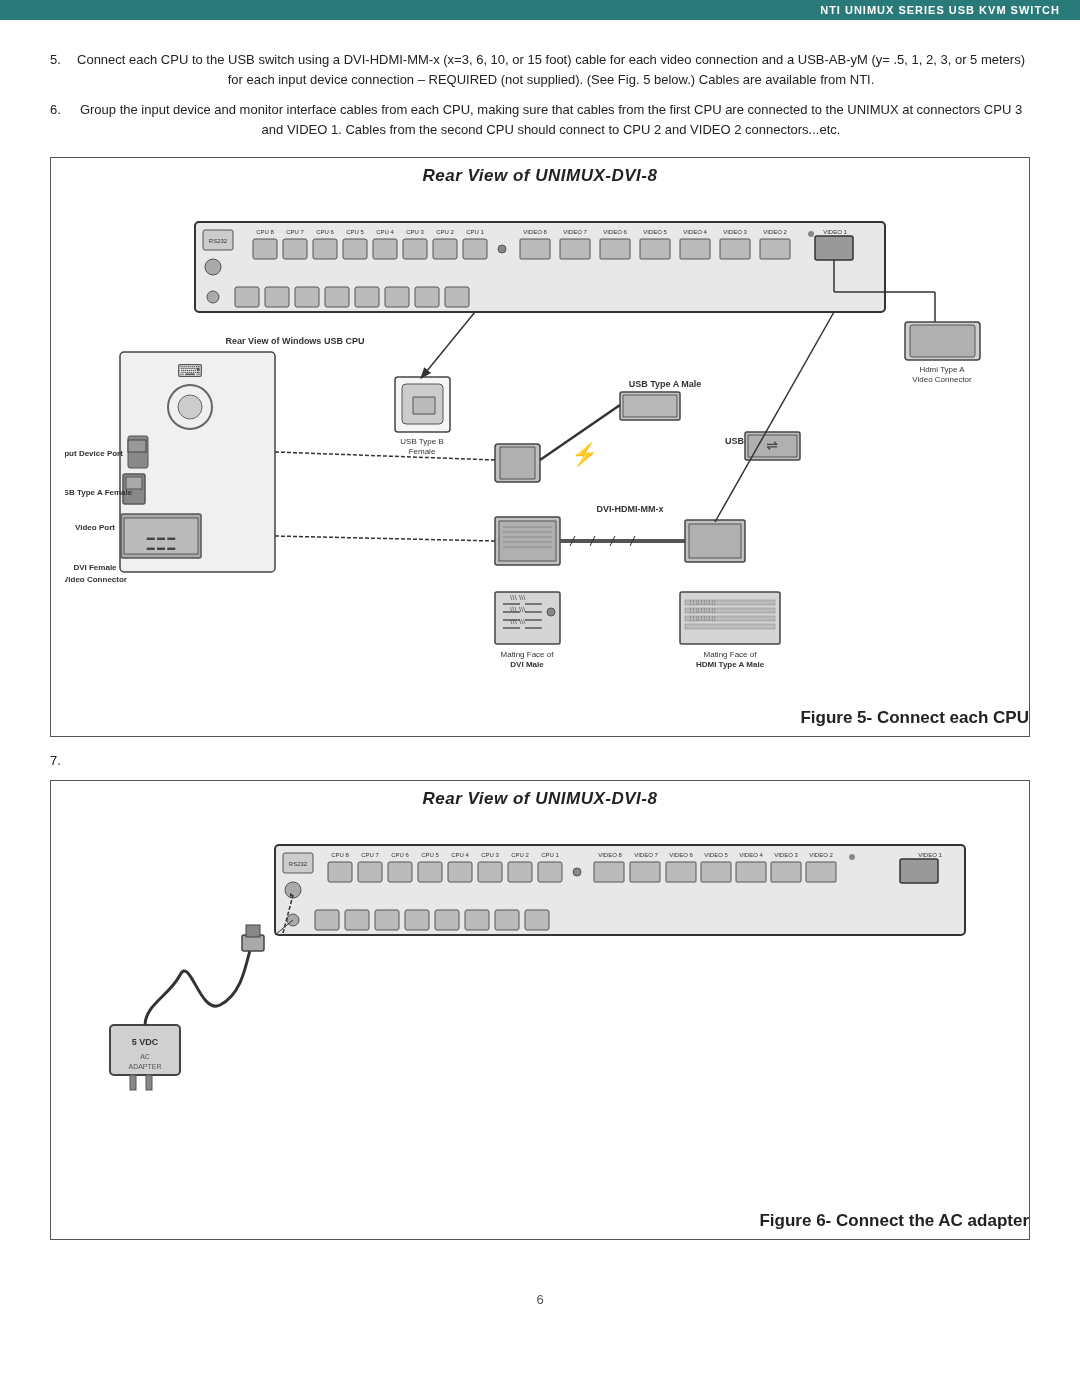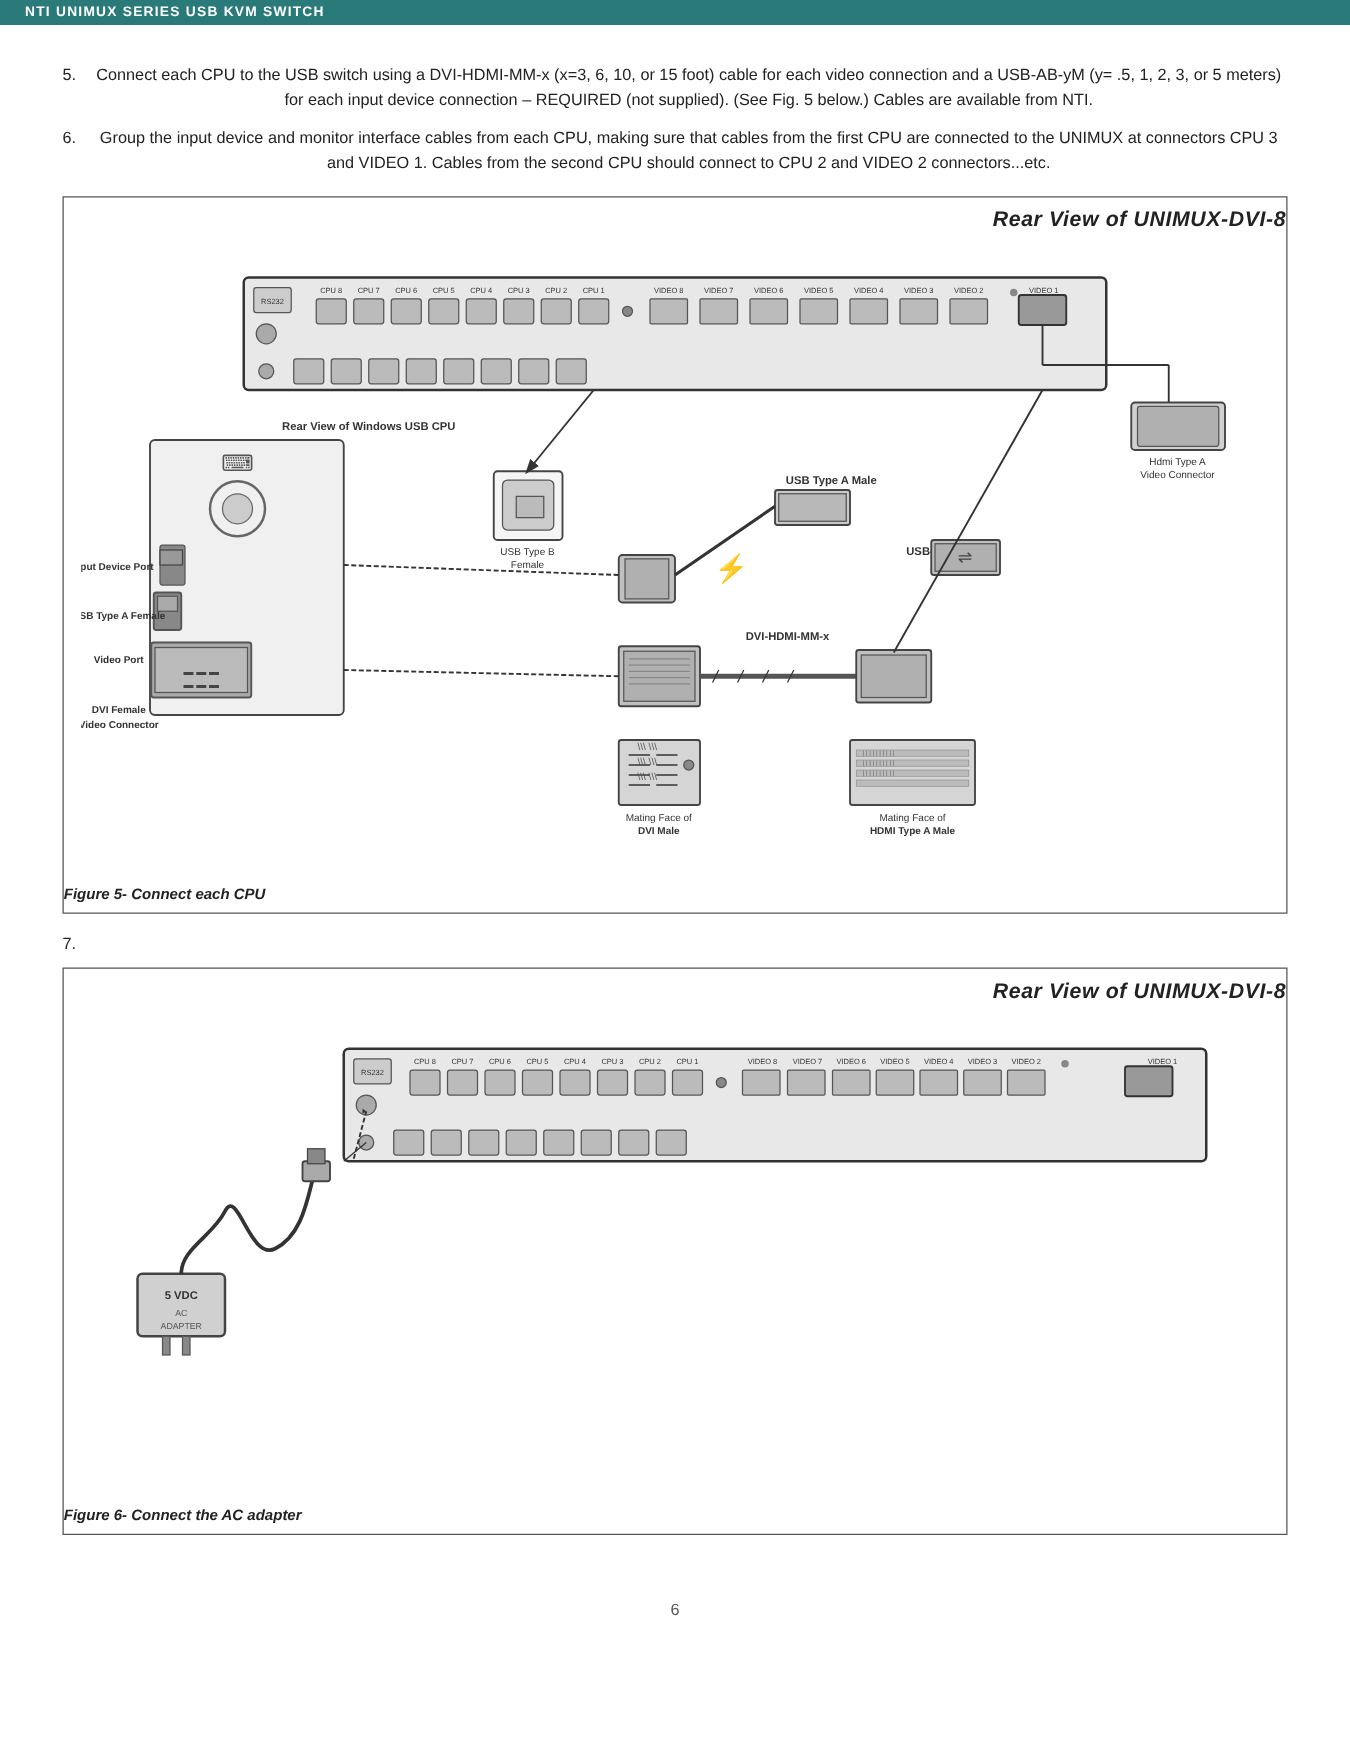--- a/index.html
+++ b/index.html
@@ -12,21 +12,21 @@
       color: #222;
     }
     .page-header {
       background: #2a7a7a;
       color: #fff;
       font-size: 11px;
       font-weight: bold;
       letter-spacing: 1px;
       padding: 4px 20px;
       display: flex;
-      justify-content: flex-start;
+      justify-content: flex-end;
       align-items: center;
     }
     .page-content {
       padding: 20px 50px 20px 50px;
     }
     .numbered-list {
       margin: 10px 0 16px 0;
     }
     .numbered-item {
       display: flex;
@@ -45,31 +45,30 @@
     .figure-box {
       border: 1.5px solid #555;
       margin: 10px 0 14px 0;
       padding: 0;
       position: relative;
       background: #fff;
     }
     .figure-title {
       font-size: 17px;
       font-weight: bold;
-      text-align: right;
+      text-align: center;
       padding: 8px 0 6px 0;
       letter-spacing: 0.5px;
       font-style: italic;
     }
     .figure-caption {
-      text-align: left;
+      text-align: right;
       font-weight: bold;
-      font-size: 12px;
+      font-size: 17px;
       padding: 6px 0 8px 0;
-      font-style: italic;
     }
     .page-footer {
       text-align: center;
       font-size: 13px;
       color: #555;
       padding: 18px 0 8px 0;
     }
     .figure-inner {
       padding: 0 10px 10px 10px;
     }

